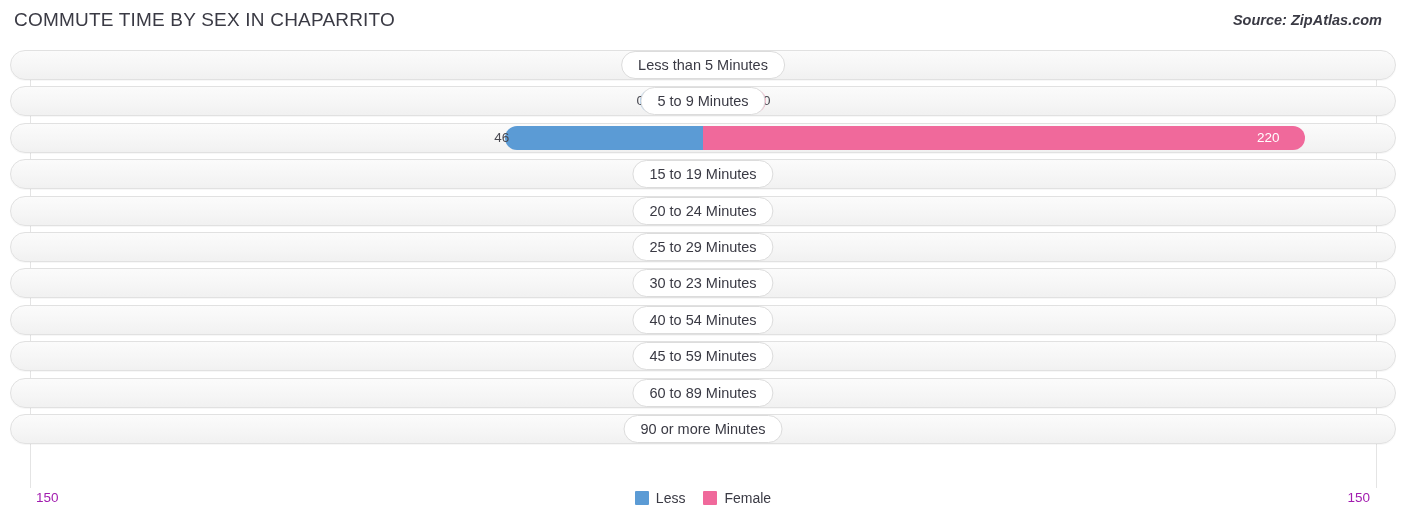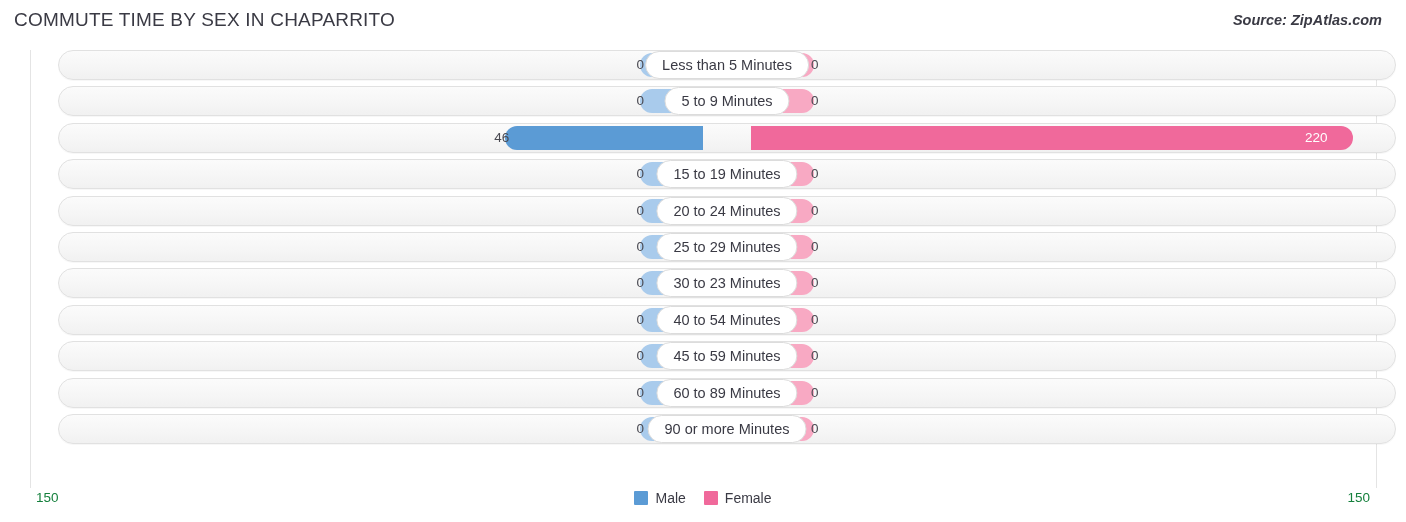--- a/index.html
+++ b/index.html
@@ -43,21 +43,21 @@
   .gridline {
     position: absolute;
     top: 0; bottom: 0;
     width: 1px;
     background: #e4e4e4;
     z-index: 0;
   }
   .grid-left  { left: 30px; }
   .grid-right { left: 1376px; }
 
-  .rows { position: relative; z-index: 1; padding-left: 48px; }
+  .rows { position: relative; z-index: 1; }
 
   .row {
     position: relative;
     height: 30px;
     margin-bottom: 6.4px;
   }
   .track {
     position: absolute;
     left: 10px; right: 10px;
     top: 0; height: 30px;
@@ -121,21 +121,21 @@
   .footer {
     position: absolute;
     left: 0; top: 485px;
     width: 1406px;
     height: 30px;
   }
   .axis-label {
     position: absolute;
     top: 0;
     font-size: 13.5px;
-    color: #15803d;
+    color: #a21caf;
     line-height: 26px;
   }
   .axis-left  { left: 36px; }
   .axis-right { right: 36px; }
 
   .legend {
     position: absolute;
     left: 0; right: 0; top: 0;
     display: flex;
     justify-content: center;
@@ -248,21 +248,21 @@
         </div>
       </div>
   </div>
 
   <div class="footer">
     <div class="axis-label axis-left">150</div>
     <div class="axis-label axis-right">150</div>
     <div class="legend">
       <div class="legend-item">
         <span class="legend-swatch" id="sw-male" style="background: rgb(91, 155, 213);"></span>
-        <span class="legend-text">Male</span>
+        <span class="legend-text">Less</span>
       </div>
       <div class="legend-item">
         <span class="legend-swatch" id="sw-female" style="background: rgb(240, 105, 155);"></span>
         <span class="legend-text">Female</span>
       </div>
     </div>
   </div>
 </div>
 
 </body></html>

